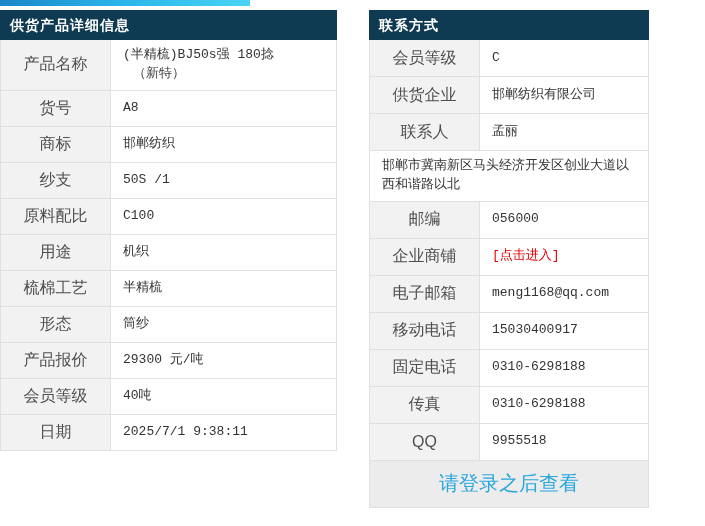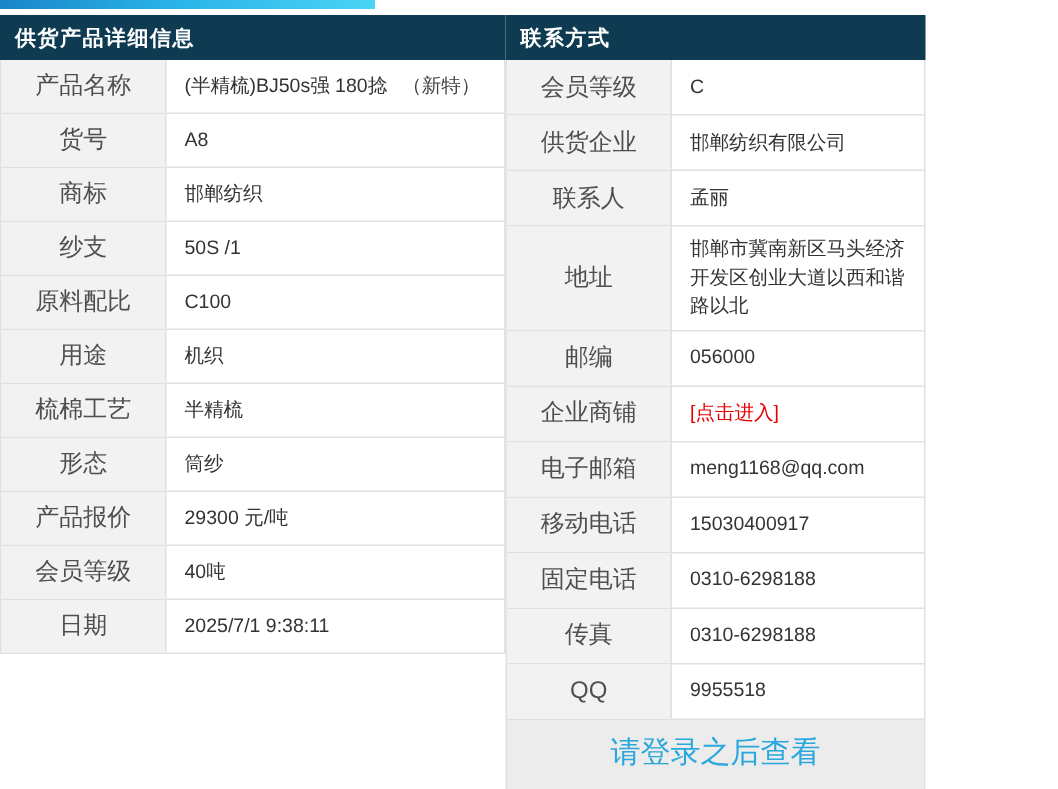--- a/index.html
+++ b/index.html
@@ -7,21 +7,21 @@
   body { position: relative; font-family: "Liberation Sans", sans-serif; }
 
   .banner-strip {
     position: absolute; top: 0; left: 0;
     width: 250px; height: 6px;
     background: linear-gradient(90deg, #1a86c8 0%, #29b2e8 45%, #49d4f6 100%);
   }
 
   .tables {
     position: absolute; top: 10px; left: 0;
-    width: 700px; display: flex; gap: 0;
+    width: 700px; display: flex; gap: 32px;
   }
   .panel.left  { width: 337px; }
   .panel.right { width: 280px; }
 
   .panel-header {
     height: 30px; line-height: 30px;
     background: #0e3a52; color: #ffffff;
     font-weight: bold; font-size: 14px;
     padding-left: 10px; letter-spacing: 1px;
   }
@@ -42,21 +42,21 @@
     display: flex; align-items: center; justify-content: center;
     color: #4f4f4f; font-size: 16px;
     text-align: center; padding: 4px;
   }
   .value {
     flex: 1;
     display: flex; align-items: center; flex-wrap: wrap;
     padding: 6px 12px;
     font-size: 13px; color: #333;
     line-height: 1.45;
-    font-family: Liberation Sans, sans-serif;
+    font-family: Liberation Mono, monospace;
   }
   .value-text { word-break: break-all; }
 
   .badge { color: #404040; margin-left: 10px; }
   .red-link { color: #e60000; cursor: pointer; }
 
   .footer-row {
     background: #ececec;
     border-bottom: 1px solid #e0e0e0;
     text-align: center;
@@ -191,21 +191,20 @@
 
   <div class="row">
     <div class="label">联系人</div>
     <div class="value">
       <span class="value-text">孟丽</span>
 
     </div>
   </div>
 
   <div class="row">
-    <div class="label">地址</div>
     <div class="value">
       <span class="value-text">邯郸市冀南新区马头经济开发区创业大道以西和谐路以北</span>
 
     </div>
   </div>
 
   <div class="row">
     <div class="label">邮编</div>
     <div class="value">
       <span class="value-text">056000</span>

